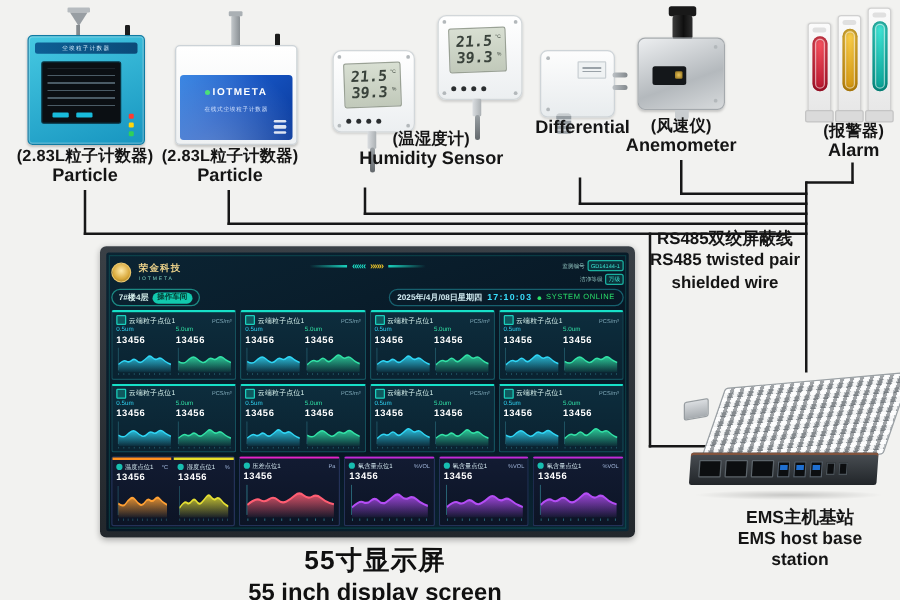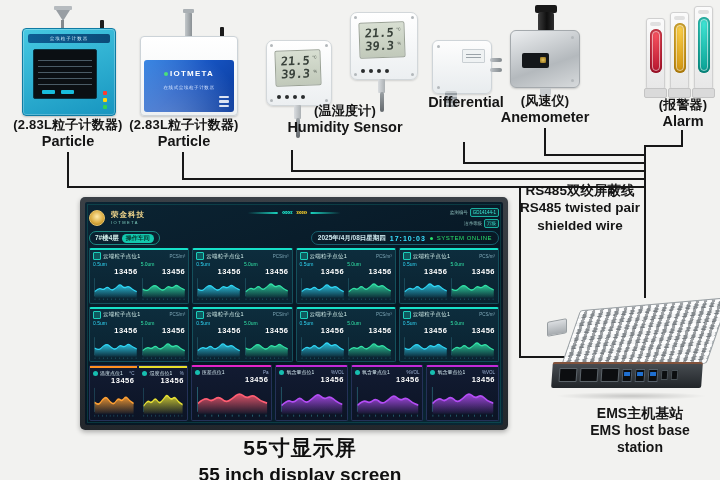--- a/index.html
+++ b/index.html
@@ -109,21 +109,21 @@
   .d-rows{display:flex;flex-direction:column;gap:3px;margin-top:3px;flex:1;min-height:0}
   .d-row{display:flex;gap:3px;flex:1;min-height:0}
   .pcard{flex:1;min-width:0;background:linear-gradient(180deg,#0d2d3d,#0a2230);border:1px solid #14505c;border-top:2px solid #17e0c8;border-radius:2px;padding:2px 3px;display:flex;flex-direction:column;box-sizing:border-box}
   .pc-head{display:flex;align-items:center;gap:2px;flex:none}
   .pc-ico{width:6px;height:6px;border:1px solid #1ad0bc;border-radius:1px;background:rgba(20,200,180,.3);flex:none}
   .pc-label{font-size:5.5px;color:#d9f4ef;letter-spacing:.2px;white-space:nowrap;overflow:hidden}
   .pc-unit{margin-left:auto;font-size:4.5px;color:#7fa8b8;white-space:nowrap}
   .pc-body{display:flex;gap:3px;flex:1;margin-top:1px;min-height:0}
   .pc-panel{flex:1;display:flex;flex-direction:column;min-width:0}
   .pc-ch{font-size:5px;line-height:6px;flex:none}
-  .pc-val,.e-val{text-align:right;font-size:7.5px;color:#fff;font-weight:700;letter-spacing:.5px;line-height:9px;flex:none}
+  .pc-val,.e-val{text-align:left;font-size:7.5px;color:#fff;font-weight:700;letter-spacing:.5px;line-height:9px;flex:none}
   .pc-chart,.e-chart{flex:1;min-height:0}
   .pc-chart svg,.e-chart svg{width:100%;height:100%;display:block}
   .ecard{background:linear-gradient(180deg,#121b32,#0c1425);border:1px solid #243158;border-radius:2px;padding:2px 3px;display:flex;flex-direction:column;box-sizing:border-box;min-width:0}
   .ecard.duo{flex:1.5;flex-direction:row;gap:2px;padding:0}
   .epanel{flex:1;display:flex;flex-direction:column;padding:2px 3px;min-width:0}
   .epanel.temp{border-top:2px solid #ff9020}
   .epanel.hum{border-top:2px solid #e8de2a}
   .ecard.pres{flex:1.14;border-top:2px solid #e424c8}
   .ecard.gas{flex:1;border-top:2px solid #c32ad8}
   .e-head{display:flex;align-items:center;gap:2px;flex:none}

